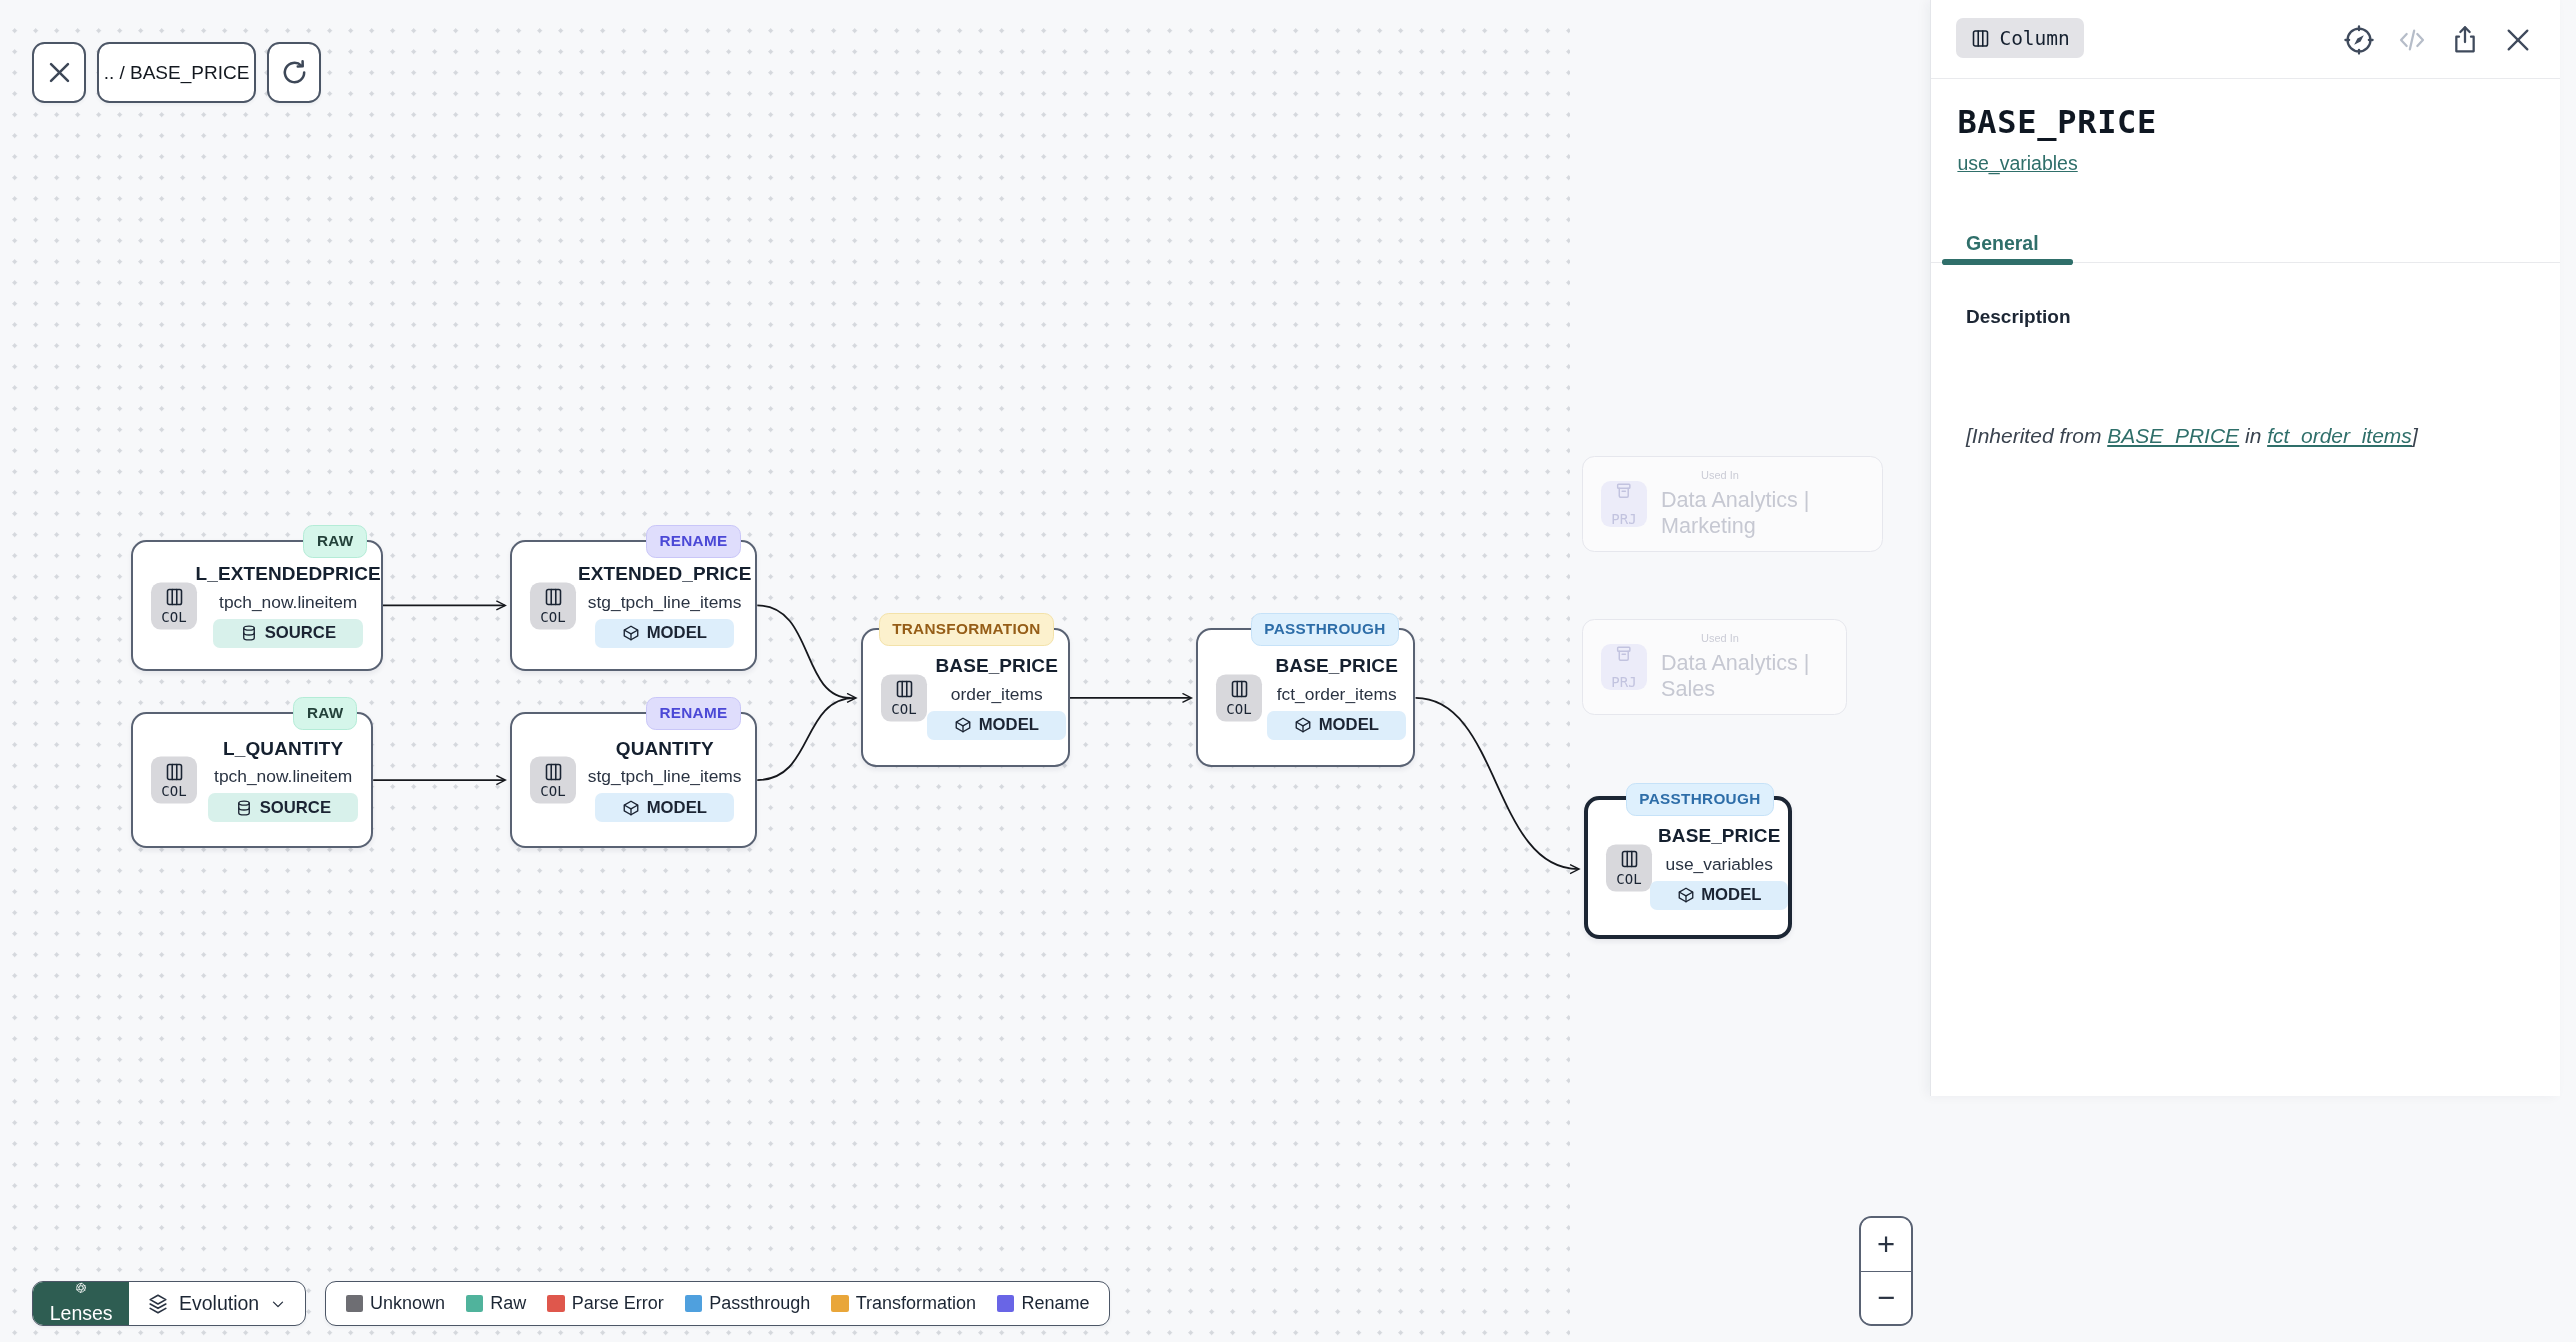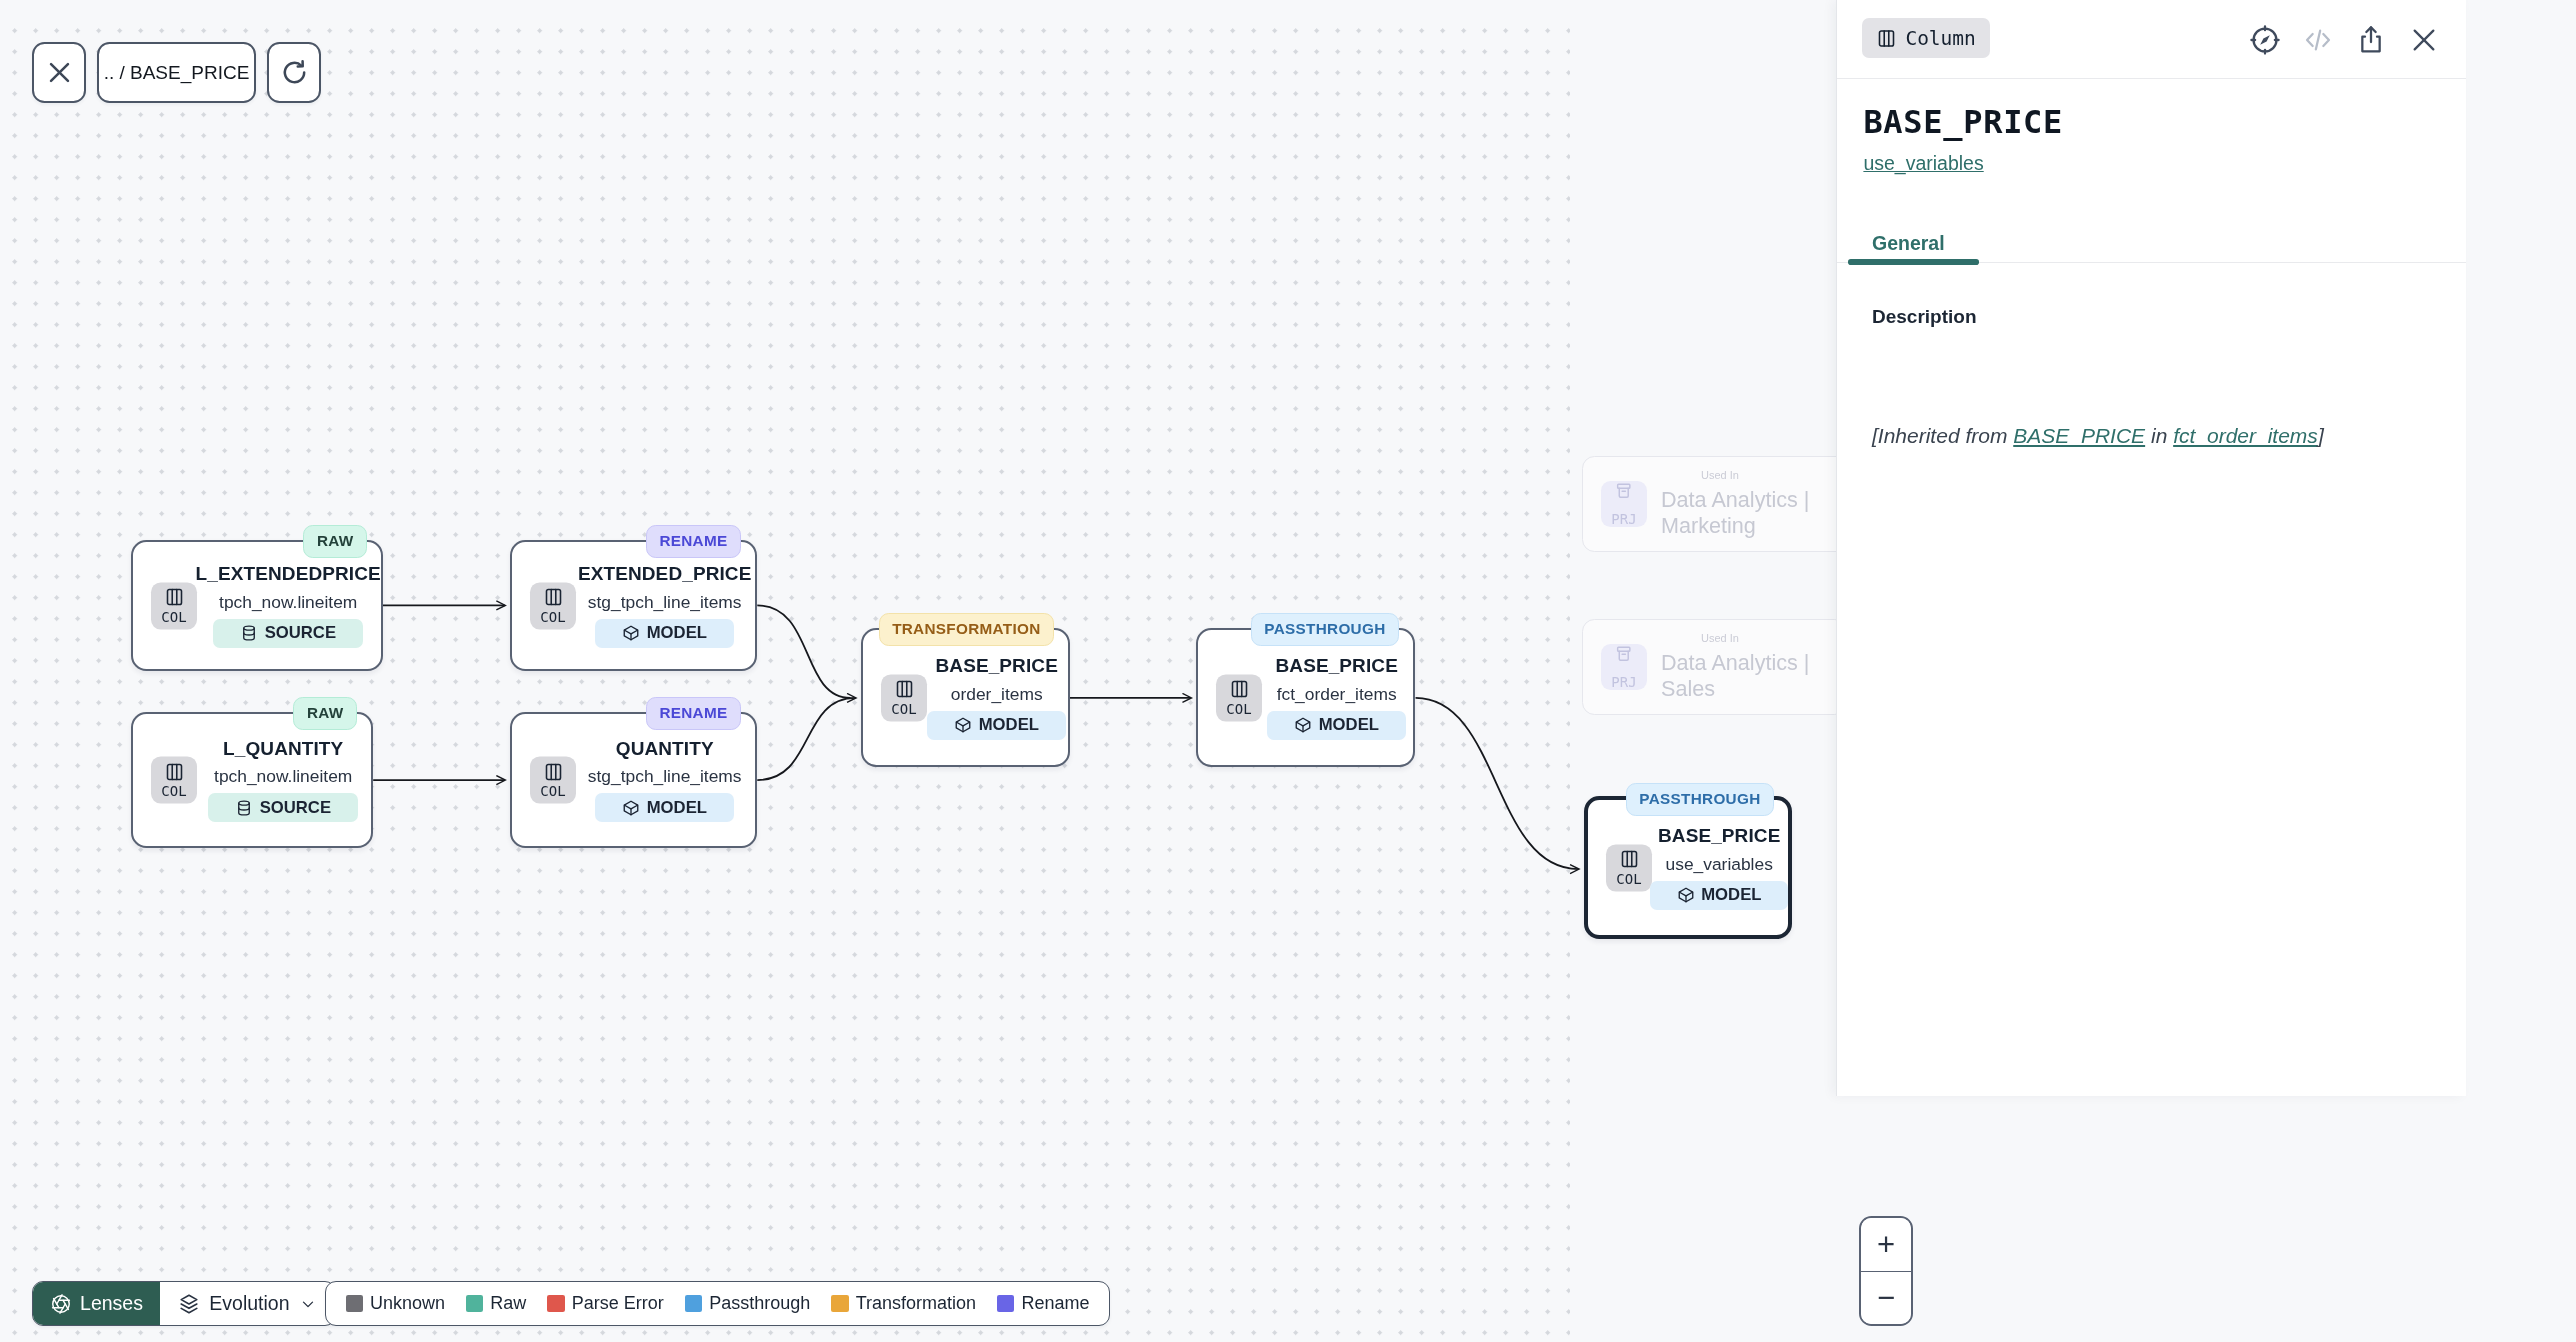--- a/index.html
+++ b/index.html
@@ -71,21 +71,21 @@
   .g-body { position:absolute; left:78px; top:50%; transform:translateY(-50%);
     display:flex; flex-direction:column; gap:5.6px; }
   .g-head { font-size:11px; color:#cbccd6;margin-left:40px; }
   .g-label{ font-size:21.6px; color:#c6c8d2; }
 
   
   #lenses-bar { position:absolute; left:32px; top:1265px; height:45px;
     display:flex; border:1.7px solid #4c5666; border-radius:11px;
     overflow:hidden; background:#fff; box-shadow:0 1.4px 3.5px rgba(20,30,50,.05); }
   #lenses-btn { background:#2e5d52; color:#fff; display:flex; align-items:center;
-    gap:8.4px; padding:0 16.7px; font-size:19.5px; cursor:pointer; }
+    gap:8.4px; padding:0 16.7px; font-size:19.5px; cursor:pointer;flex-direction:column; }
   #lenses-btn svg { width:22px; height:22px; stroke-width:1.6; }
   #lens-select { display:flex; align-items:center; gap:9.7px; padding:0 18px;
     font-size:19.5px; color:#1c2634; cursor:pointer; }
   #lens-select svg { width:22px; height:22px; color:#2a3342; }
   #lens-select .chev { width:18px; height:18px; }
 
   #legend { position:absolute; left:325px; top:1265px; height:45px;
     display:flex; align-items:center; gap:21px; padding:0 19.5px;
     background:#fff; border:1.7px solid #4c5666; border-radius:11px;
     box-shadow:0 1.4px 3.5px rgba(20,30,50,.05); }
@@ -95,21 +95,21 @@
   
   #zoomctl { position:absolute; left:1859px; top:1200px; width:54px; height:110px;
     background:#fff; border:2.1px solid #596273; border-radius:12.5px;
     display:flex; flex-direction:column; overflow:hidden; }
   .z-btn { flex:1; display:flex; align-items:center; justify-content:center;
     font-size:31px; color:#2a3342; cursor:pointer; background:#fff; border:none;
     font-family:"Liberation Sans", sans-serif; line-height:1; }
   .z-btn:first-child { border-bottom:1.7px solid #596273; }
 
   
-  #panel { position:absolute; left:1836px; top:0; width:630px; height:1096px;
+  #panel { position:absolute; left:1930px; top:0; width:630px; height:1096px;
     background:#fff; border-left:1.4px solid #e4e6ea;
     box-shadow:-4.2px 0 11px rgba(25,35,55,.05); }
   #panel-header { position:absolute; left:0; top:0; right:0; height:79px;
     border-bottom:1.4px solid #e9eaed; }
   #type-badge { position:absolute; left:25px; top:18px; height:40px;
     padding:0 14px; background:#e3e3e7; border-radius:7px; color:#15202f;
     display:flex; align-items:center; gap:8.4px;
     font-family:"DejaVu Sans Mono", monospace; font-size:19.5px; }
   #type-badge svg { width:21px; height:21px; }
   #panel-actions { position:absolute; right:26.4px; top:0; height:79px;

